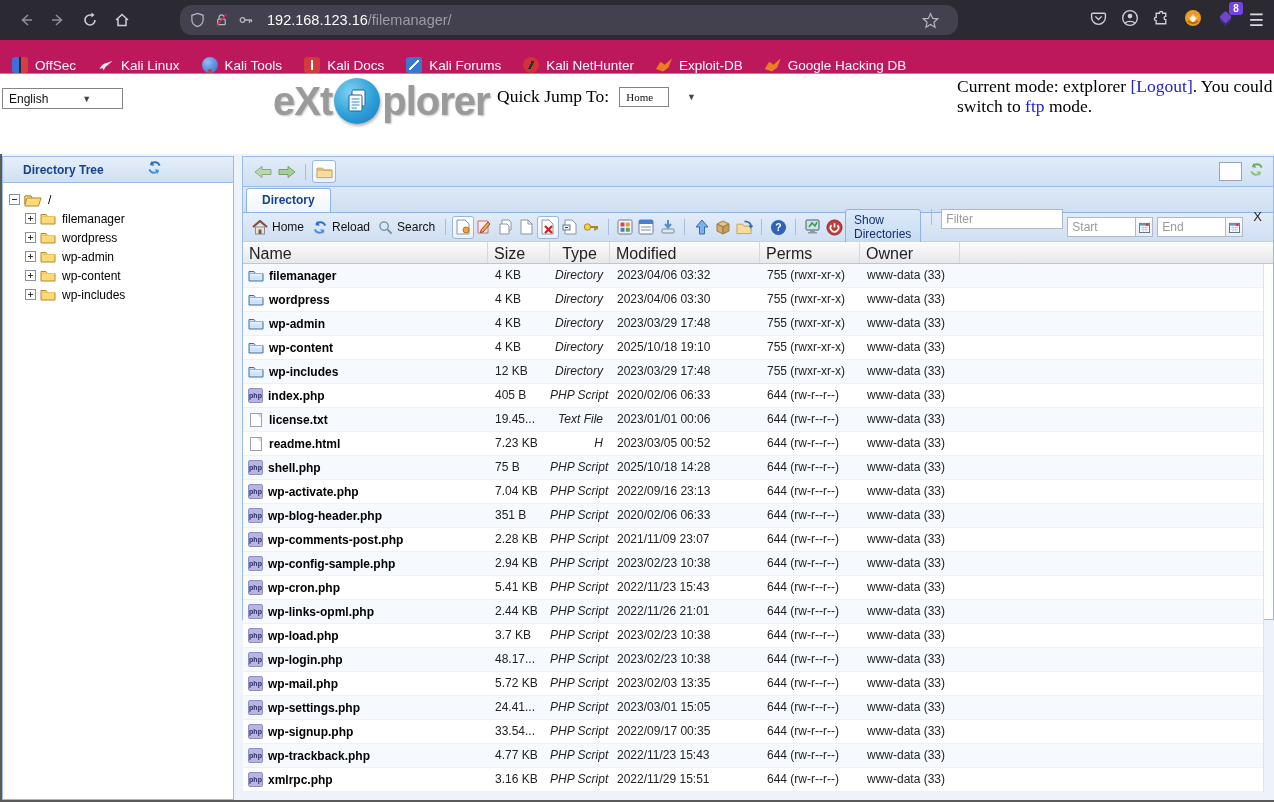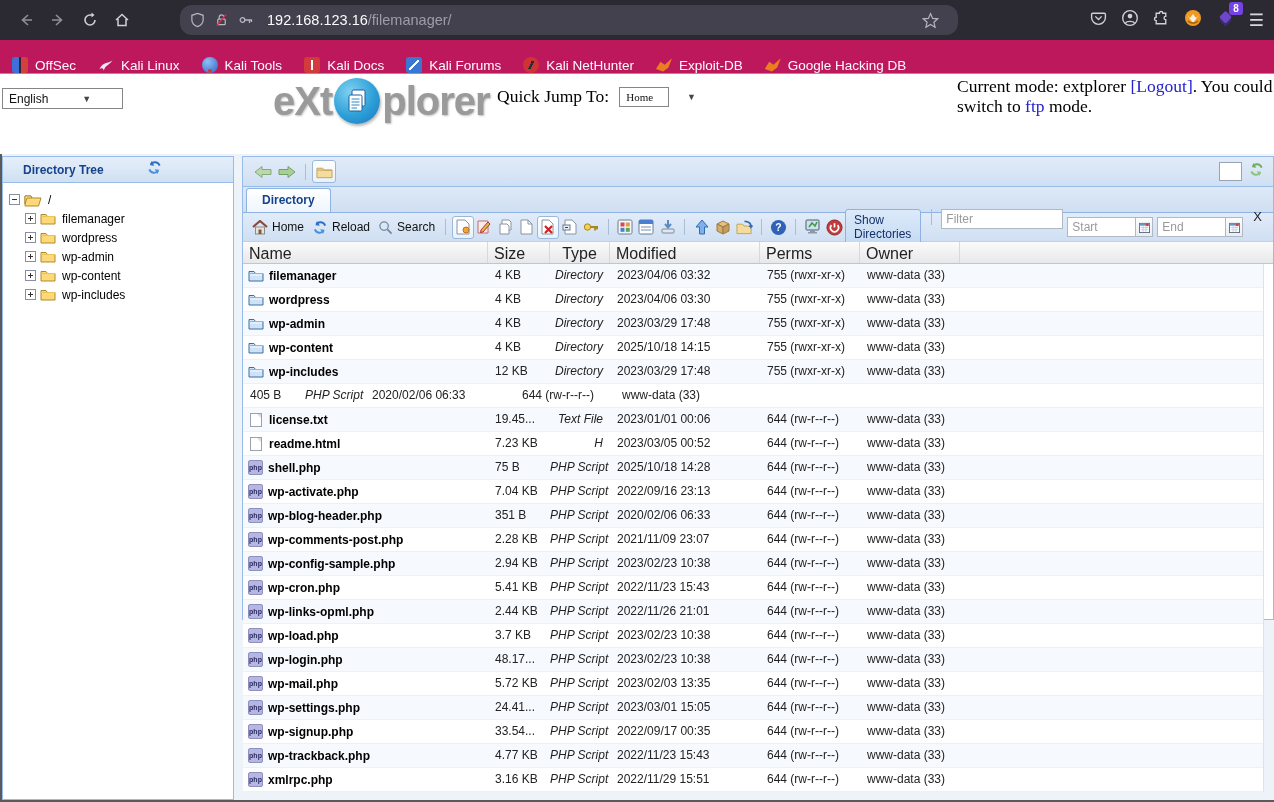--- a/index.html
+++ b/index.html
@@ -635,21 +635,21 @@
                   <svg width="16" height="13" viewBox="0 0 16 13">
                     <path d="M1 2.5 L6 2.5 L7.5 4.5 L15 4.5 L15 12 L1 12 Z" fill="#cfe2f7" stroke="#3a6ea8"></path>
                     <path d="M1 4.5 H15" stroke="#8fb4dd"></path>
                     <path d="M2 6 H14" stroke="#ffffff" opacity="0.8"></path>
                   </svg>
                 </span>
       <span class="fname">wp-content</span>
     </div>
     <div class="cell c-size">4 KB</div>
     <div class="cell c-type">Directory</div>
-    <div class="cell c-mod">2025/10/18 14:15</div>
+    <div class="cell c-mod">2025/10/18 19:10</div>
     <div class="cell c-perms">755 (rwxr-xr-x)</div>
     <div class="cell c-owner">www-data (33)</div>
     <div class="cell c-fill"></div>
   </div>
             <div class="grid-row">
     <div class="cell c-name">
       <span class="ficon">
                   <svg width="16" height="13" viewBox="0 0 16 13">
                     <path d="M1 2.5 L6 2.5 L7.5 4.5 L15 4.5 L15 12 L1 12 Z" fill="#cfe2f7" stroke="#3a6ea8"></path>
                     <path d="M1 4.5 H15" stroke="#8fb4dd"></path>
@@ -659,20 +659,24 @@
       <span class="fname">wp-includes</span>
     </div>
     <div class="cell c-size">12 KB</div>
     <div class="cell c-type">Directory</div>
     <div class="cell c-mod">2023/03/29 17:48</div>
     <div class="cell c-perms">755 (rwxr-xr-x)</div>
     <div class="cell c-owner">www-data (33)</div>
     <div class="cell c-fill"></div>
   </div>
             <div class="grid-row">
+    <div class="cell c-name">
+      <span class="ficon php">php</span>
+      <span class="fname">index.php</span>
+    </div>
     <div class="cell c-size">405 B</div>
     <div class="cell c-type">PHP Script</div>
     <div class="cell c-mod">2020/02/06 06:33</div>
     <div class="cell c-perms">644 (rw-r--r--)</div>
     <div class="cell c-owner">www-data (33)</div>
     <div class="cell c-fill"></div>
   </div>
             <div class="grid-row">
     <div class="cell c-name">
       <span class="ficon">

